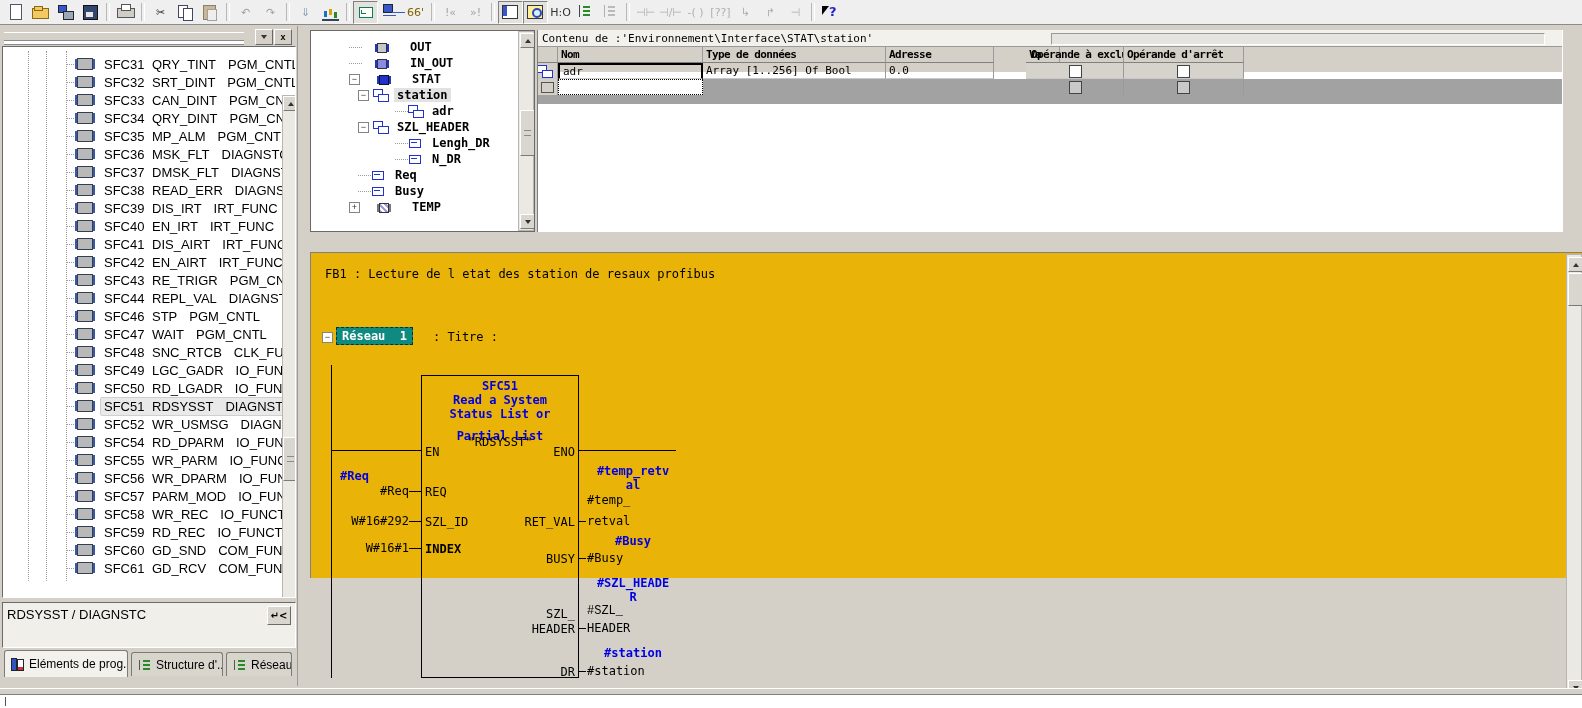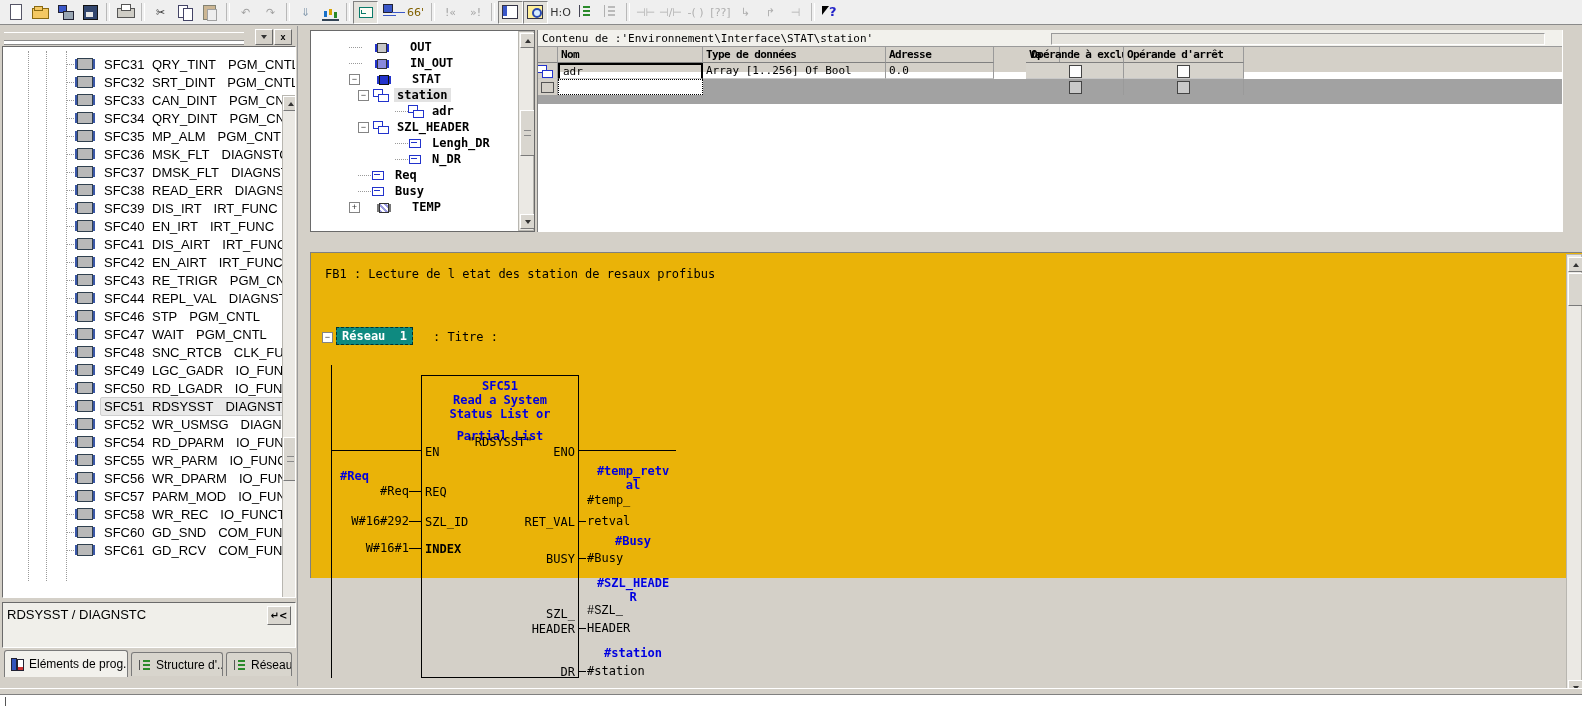--- a/index.html
+++ b/index.html
@@ -544,20 +544,29 @@
           <span class="lbl">
             <span class="tid">SFC58</span>
             <span class="tnm">WR_REC</span>
             <span class="tfm">IO_FUNCT</span>
           </span>
         </div>
         <div class="trow">
           <span class="stub"></span>
           <span class="sfc-ico"></span>
           <span class="lbl">
+            <span class="tid">SFC59</span>
+            <span class="tnm">RD_REC</span>
+            <span class="tfm">IO_FUNCT</span>
+          </span>
+        </div>
+        <div class="trow">
+          <span class="stub"></span>
+          <span class="sfc-ico"></span>
+          <span class="lbl">
             <span class="tid">SFC60</span>
             <span class="tnm">GD_SND</span>
             <span class="tfm">COM_FUNC</span>
           </span>
         </div>
         <div class="trow">
           <span class="stub"></span>
           <span class="sfc-ico"></span>
           <span class="lbl">
             <span class="tid">SFC61</span>

